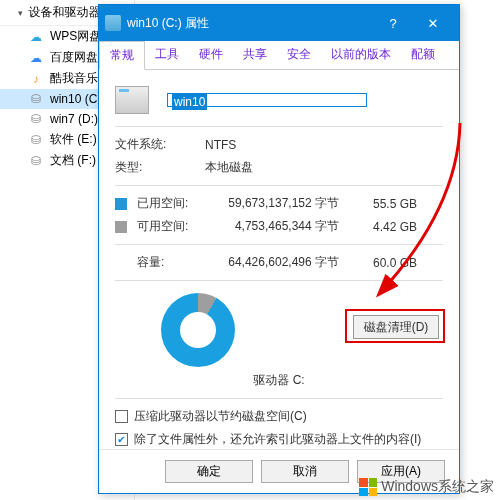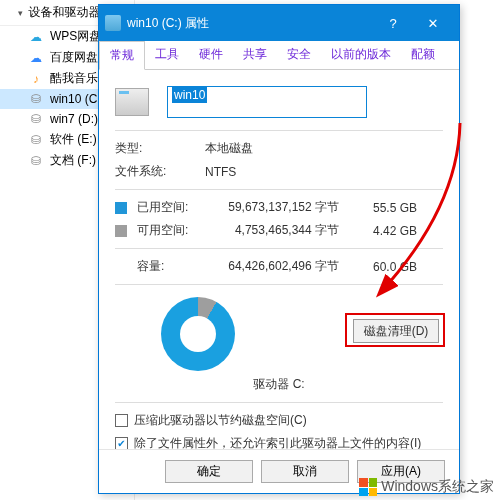--- a/index.html
+++ b/index.html
@@ -26,21 +26,21 @@
 
 .content { padding: 10px 16px; font-size: 12px; color: #333; }
 .row { display: flex; align-items: center; padding: 3px 0; }
 .lbl { width: 90px; color: #333; }
 .val { color: #333; }
 .divider { height: 1px; background: #ddd; margin: 6px 0; }
 
 .drive-head { display: flex; align-items: center; gap: 18px; padding: 6px 0; }
 .drive-icon { width: 34px; height: 28px; background: linear-gradient(180deg,#eee,#ccc); position: relative; border: 1px solid #aaa; }
 .drive-icon::before { content: ""; position: absolute; top: 2px; left: 3px; width: 10px; height: 3px; background: #6ac0f0; }
-.name-input { width: 200px; height: 32px; border: 1px solid #0a84d8; padding: 1px 4px; font-size: 12px; }
+.name-input { width: 200px; height: 14px; border: 1px solid #0a84d8; padding: 1px 4px; font-size: 12px; }
 .name-input .seltext { background: #0a84d8; color: #fff; padding: 1px 2px; }
 
 .sq { width: 12px; height: 12px; margin-right: 10px; }
 .sq.used { background: #2196d8; }
 .sq.free { background: #9e9e9e; }
 .three-col { display: flex; align-items: center; }
 .three-col .lbl2 { width: 70px; }
 .three-col .bytes { width: 150px; text-align: right; padding-right: 18px; }
 .three-col .gb { width: 60px; text-align: right; }
 
@@ -123,26 +123,26 @@
       <div class="tab">配额</div>
     </div>
 
   <div class="content">
     <div class="drive-head">
       <span class="drive-icon"></span>
       <div class="name-input"><span class="seltext">win10</span></div>
     </div>
     <div class="divider"></div>
     <div class="row">
+        <span class="lbl">文件系统:</span>
+        <span class="val">NTFS</span>
+      </div>
+    <div class="row">
         <span class="lbl">类型:</span>
         <span class="val">本地磁盘</span>
-      </div>
-    <div class="row">
-        <span class="lbl">文件系统:</span>
-        <span class="val">NTFS</span>
       </div>
     <div class="divider"></div>
     <div class="row three-col">
       <span class="sq used"></span>
       <span class="lbl2">已用空间:</span>
       <span class="bytes">59,673,137,152 字节</span>
       <span class="gb">55.5 GB</span>
     </div>
     <div class="row three-col">
       <span class="sq free"></span>

